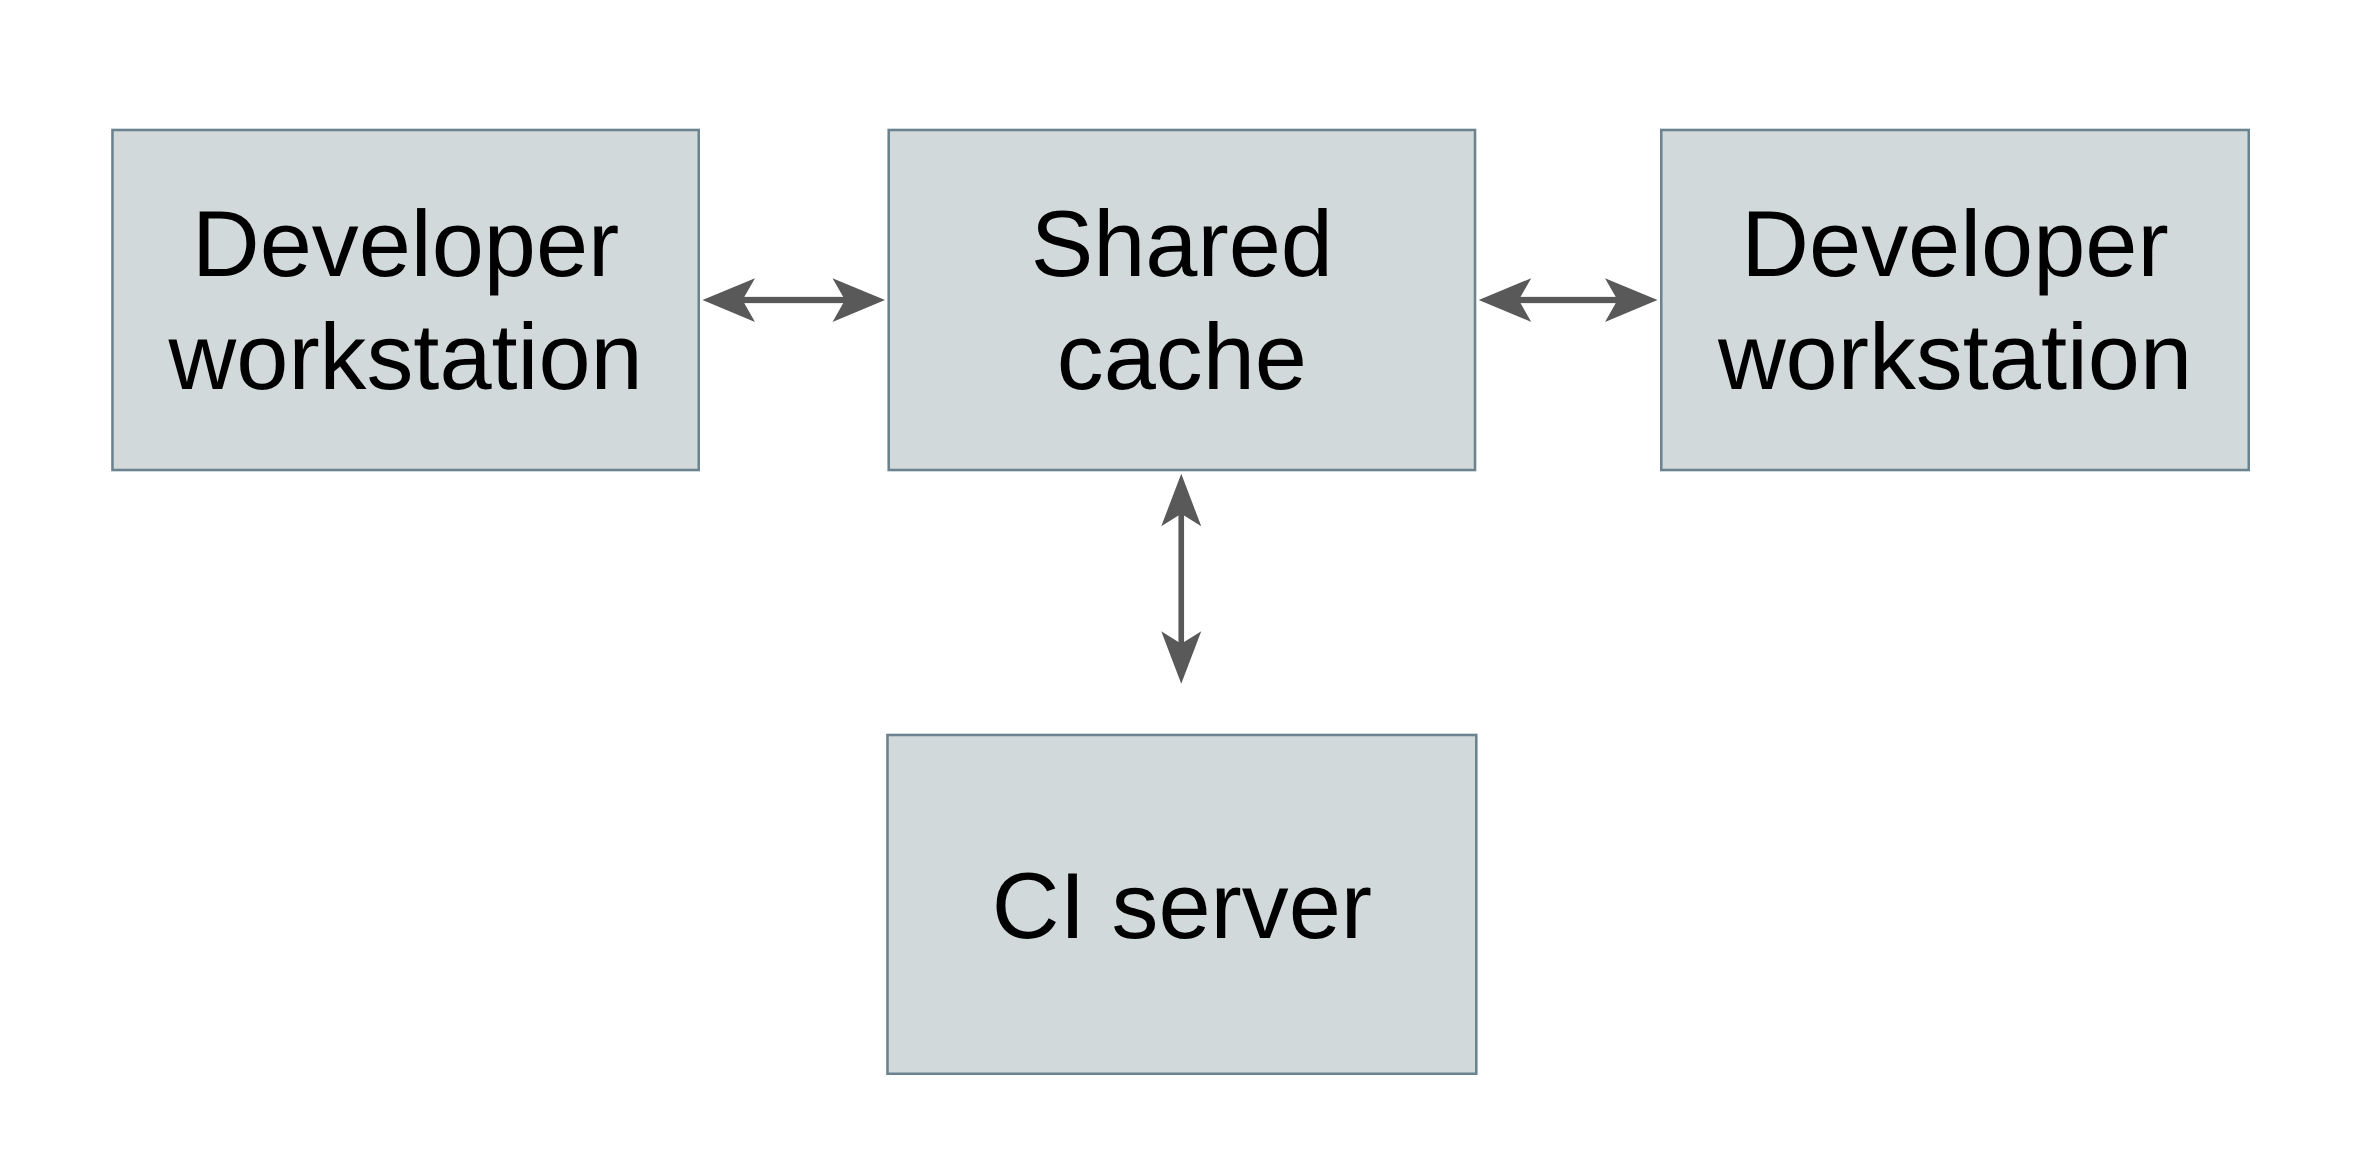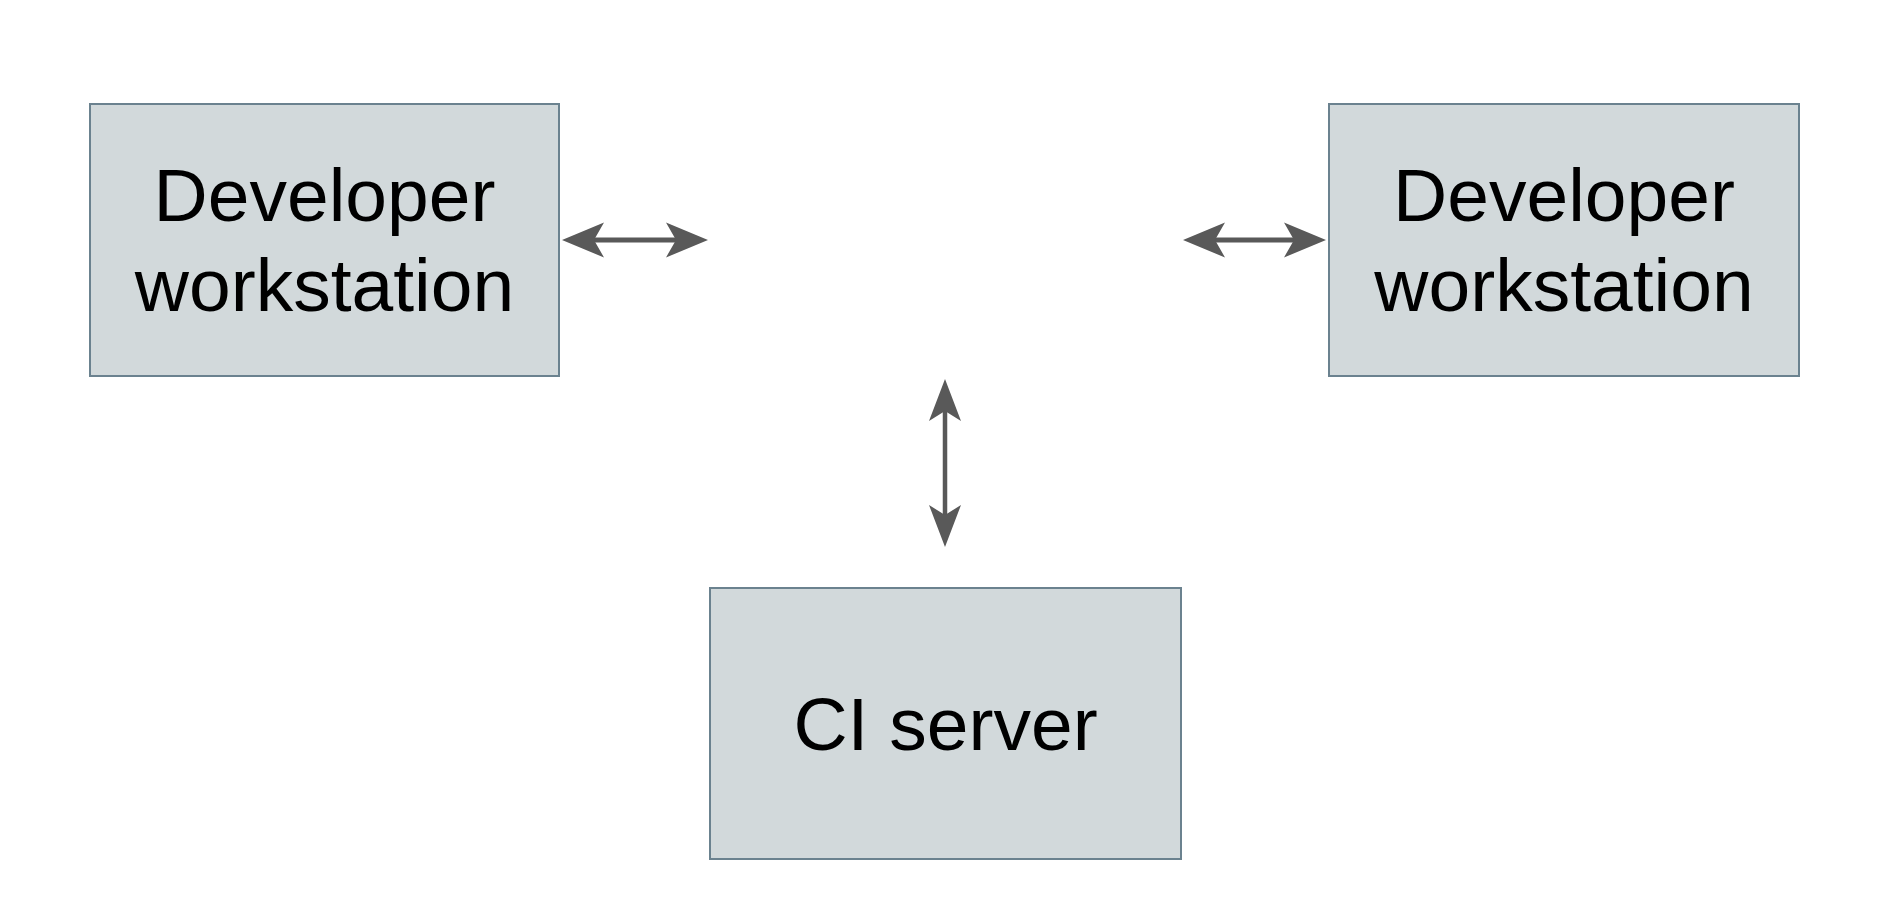--- a/index.html
+++ b/index.html
@@ -53,20 +53,24 @@
 </head>
 <body>
 
 <div class="canvas">
 
   <div class="node" id="box-dev-left">
     <span>Developer</span>
     <span>workstation</span>
   </div>
 
+  <div class="node" id="box-shared">
+    <span>Shared</span>
+    <span>cache</span>
+  </div>
 
   <div class="node" id="box-dev-right">
     <span>Developer</span>
     <span>workstation</span>
   </div>
 
   <div class="node" id="box-ci">
     <span>CI server</span>
   </div>
 

